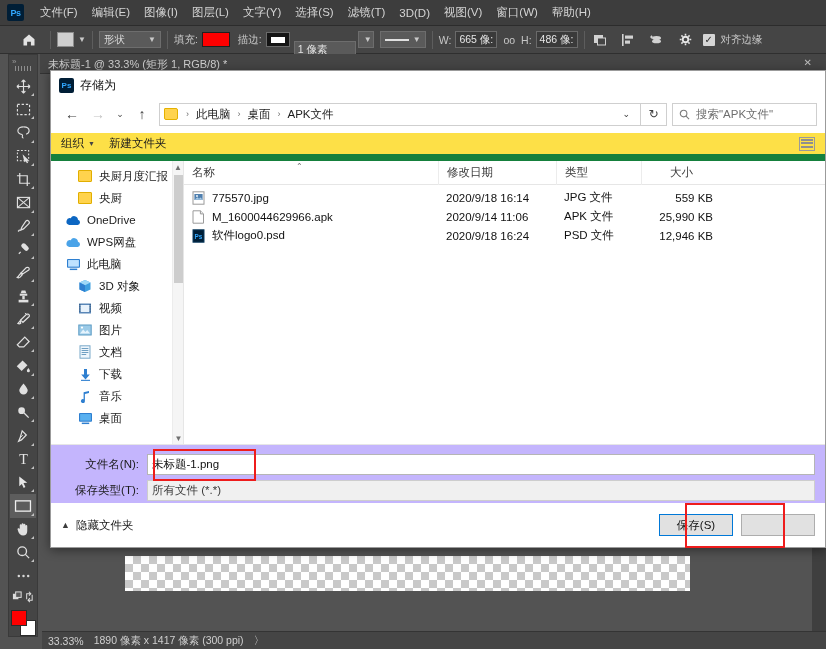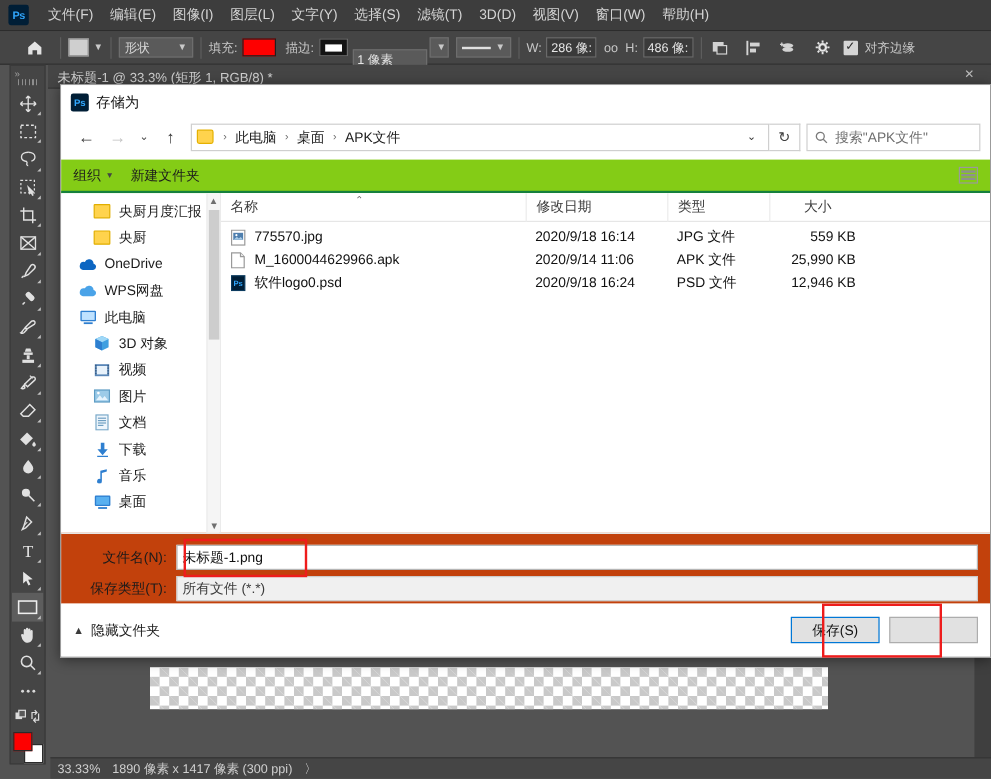--- a/index.html
+++ b/index.html
@@ -182,21 +182,21 @@
   }
   .searchbox {
     width: 145px; height: 23px; border: 1px solid #cfcfcf; margin-left: 5px;
     display: flex; align-items: center; gap: 6px; padding: 0 6px; color: #6f6f6f;
     font-size: 11.5px;
   }
 
   
   .dlg-cmdbar {
     height: 28px; display: flex; align-items: center; gap: 14px;
-    padding: 0 10px; border-bottom: 2px solid #15803d; background: #84cc16; text-align: center;
+    padding: 0 10px; border-bottom: 7px solid #15803d; background: #fde047; text-align: center;
   }
   .cmd { font-size: 11.5px; color: #1d1d1d; display: flex; align-items: center; gap: 4px; }
   .cmd .car { font-size: 7px; color: #444; }
   .cmd-right { margin-left: auto; display: flex; align-items: center; gap: 8px; }
   .viewicon {
     width: 16px; height: 14px; border: 1px solid #9a9a9a; position: relative;
     display:flex; flex-direction:column; justify-content:space-around; padding:1px;
   }
   .viewicon i { display:block; height:2px; background:#8f8f8f; }
 
@@ -241,21 +241,21 @@
   .col-type { width: 85px; }
   .col-size { width: 82px; justify-content: flex-end; padding-right: 10px; }
   .list-rows { flex: 1; overflow: hidden; padding-top: 3px; }
   .frow { height: 19px; display: flex; align-items: center; font-size: 11.5px; color: #111; }
   .fcell { padding-left: 8px; display: flex; align-items: center; gap: 6px; white-space: nowrap; overflow: hidden; }
   .fcell.col-size { justify-content: flex-end; padding-right: 10px; }
   .fico { width: 14px; height: 14px; flex: none; }
 
   
   .dlg-form {
-    border-top: 1px solid #e6e6e6; padding: 6px 0 0 0; background: #c2410c;
+    border-top: 1px solid #e6e6e6; padding: 6px 0 0 0; background: #c4b5fd;
   }
   .frm-row { display: flex; align-items: center; height: 26px; padding: 0 10px; }
   .frm-label { width: 86px; text-align: right; padding-right: 8px; font-size: 11.5px; color: #1b1b1b; }
   .frm-input {
     flex: 1; height: 21px; border: 1px solid #b5b5b5; background: #fff;
     font-size: 11.5px; color: #111; display: flex; align-items: center; padding: 0 4px;
   }
   .frm-input.disabled { background: #f0f0f0; border-color: #cdcdcd; color: #3b3b3b; }
   .dlg-foot {
     height: 44px; display: flex; align-items: center; padding: 0 10px;
@@ -327,21 +327,21 @@
     <div class="ob-select" style="min-width:16px;width:16px;justify-content:center;margin-left:2px;">
       <span class="ob-caret">▼</span>
     </div>
     <div class="ob-dashbox" style="margin-left:6px;">
       <div class="ob-dashline"></div>
       <span class="ob-caret">▼</span>
     </div>
     <div class="ob-sep"></div>
     <span class="ob-label">W:</span>
     <div class="ob-num">
-        <span>286 像:</span>
+        <span>665 像:</span>
       </div>
     <span class="ob-label" style="margin:0 6px;">oo</span>
     <span class="ob-label">H:</span>
     <div class="ob-num">
         <span>486 像:</span>
       </div>
     <div class="ob-sep"></div>
     <div class="ob-icon">
       <svg width="14" height="14" viewBox="0 0 14 14">
           <rect x="1" y="2" width="9" height="8" fill="#d2d2d2"></rect>

